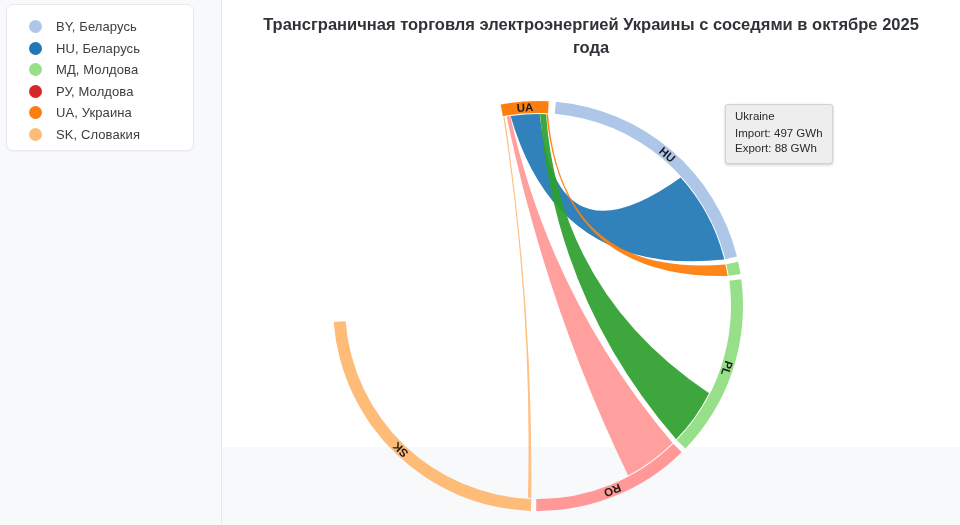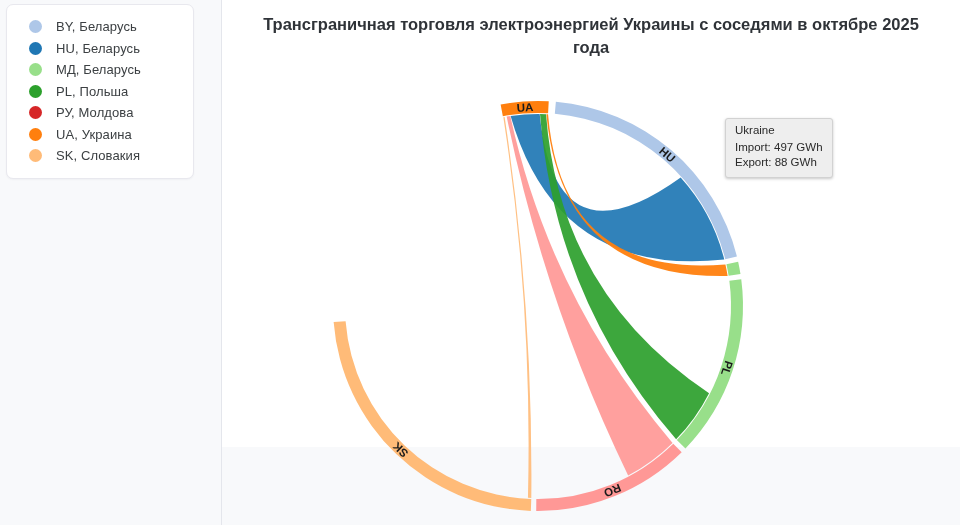--- a/index.html
+++ b/index.html
@@ -23,21 +23,21 @@
     background: #f8f9fb;
     border-right: 1px solid #e4e6ec;
   }
   #legend-card {
     position: absolute;
     left: 6px; top: 4px;
     width: 188px;
     background: #ffffff;
     border: 1px solid #e8e8ee;
     border-radius: 7px;
-    padding: 11px 10px 11px 12px;
+    padding: 11px 10px 5px 12px;
     box-shadow: 0 1px 2px rgba(20,20,40,0.04);
   }
   .legend-row {
     display: flex;
     align-items: center;
     height: 21px;
     margin: 0 0 0.5px 0;
   }
   .legend-swatch {
     width: 13px; height: 13px;
@@ -76,21 +76,21 @@
   }
   .arc-label {
     font-size: 11.5px;
     font-weight: bold;
     fill: #1b1b1b;
     font-family: "Liberation Sans", sans-serif;
   }
   
   #tooltip {
     position: absolute;
-    left: 503px; top: 118px;
+    left: 503px; top: 104px;
     background: #eeeeee;
     border: 1px solid #d2d2d2;
     border-radius: 3px;
     padding: 4px 9px 6px 9px;
     box-shadow: 0 1px 3px rgba(0,0,0,0.22);
     font-size: 11.5px;
     color: #2a2a2a;
     line-height: 1.36;
     white-space: nowrap;
     pointer-events: none;
@@ -107,25 +107,21 @@
       <div class="legend-row">
         <span class="legend-swatch" style="background: rgb(174, 199, 232);"></span>
         <span class="legend-label">BY, Беларусь</span>
       </div>
       <div class="legend-row">
         <span class="legend-swatch" style="background: rgb(31, 119, 180);"></span>
         <span class="legend-label">HU, Беларусь</span>
       </div>
       <div class="legend-row">
         <span class="legend-swatch" style="background: rgb(152, 223, 138);"></span>
-        <span class="legend-label">МД, Беларусь</span>
-      </div>
-      <div class="legend-row">
-        <span class="legend-swatch" style="background: rgb(44, 160, 44);"></span>
-        <span class="legend-label">PL, Польша</span>
+        <span class="legend-label">МД, Молдова</span>
       </div>
       <div class="legend-row">
         <span class="legend-swatch" style="background: rgb(214, 39, 40);"></span>
         <span class="legend-label">РУ, Молдова</span>
       </div>
       <div class="legend-row">
         <span class="legend-swatch" style="background: rgb(255, 127, 14);"></span>
         <span class="legend-label">UA, Украина</span>
       </div>
       <div class="legend-row">

